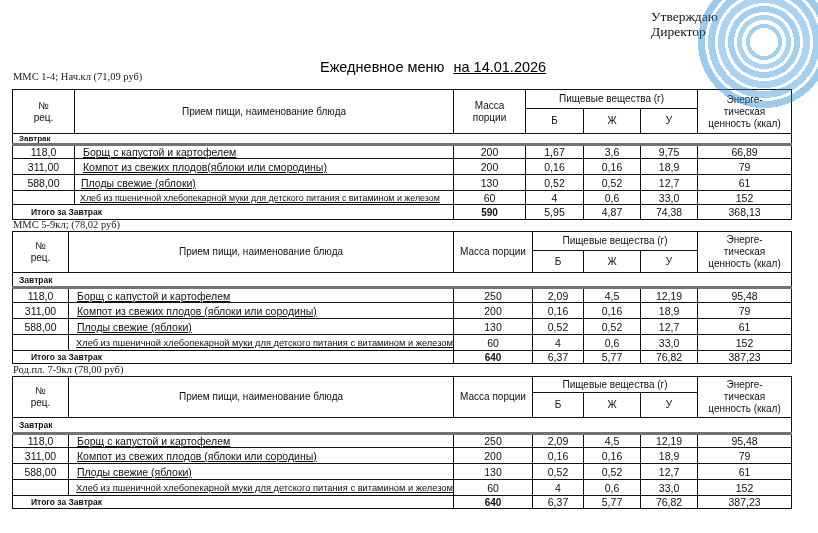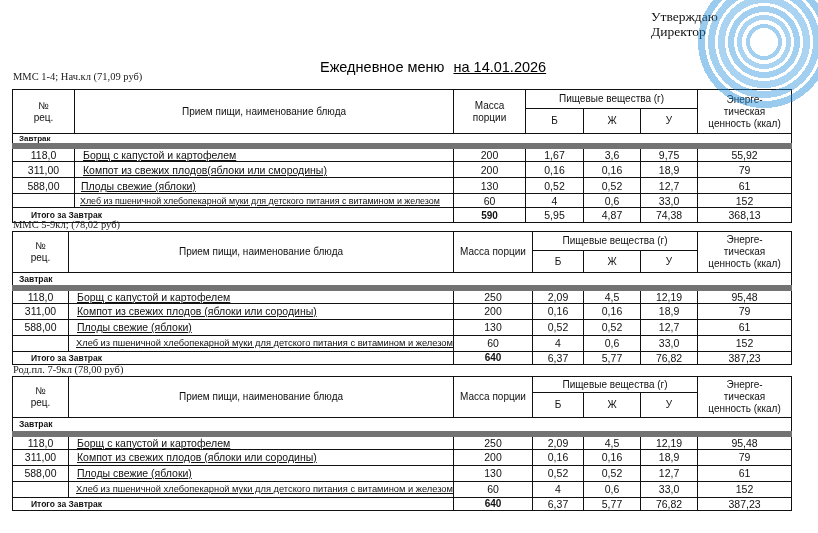--- a/index.html
+++ b/index.html
@@ -46,21 +46,21 @@
     position:absolute; left:12px; border-collapse:collapse; table-layout:fixed;
     font-size:10.5px; color:#111; z-index:0;
   }
   table.menu td, table.menu th {
     border:1px solid #111; padding:0; text-align:center; vertical-align:middle;
     font-weight:normal; overflow:hidden; white-space:nowrap;
   }
   table.menu th { font-size:10px; line-height:12px; }
   table.menu td.name { text-align:left; padding-left:8px;text-decoration:underline; }
   table.menu td.name.small { font-size:9.3px; padding-left:7px; }
-  table.menu td.meal { text-align:left; font-weight:bold; font-size:8.5px; padding-left:6px; border-bottom:6px solid #737373; }
+  table.menu td.meal { text-align:left; font-weight:bold; font-size:8.5px; padding-left:6px; border-bottom:3px solid #737373; }
   table.menu td.total-label { text-align:left; font-weight:bold; font-size:8.5px; padding-left:18px; }
   table.menu td.bold { font-weight:bold; font-size:10px; }
 </style>
 </head>
 <body>
 
 <div class="approval">
   <div>Утверждаю</div>
   <div>Директор</div>
 </div>
@@ -98,21 +98,21 @@
   <tr style="height:10px;">
     <td colspan="7" class="meal" style="font-size:8px; line-height:9px;">Завтрак</td>
   </tr>
   <tr style="height:14px;">
     <td>118,0</td>
         <td class="name">Борщ с капустой и картофелем</td>
     <td>200</td>
         <td>1,67</td>
         <td>3,6</td>
         <td>9,75</td>
-        <td>55,92</td>
+        <td>66,89</td>
   </tr>
   <tr style="height:16px;">
     <td>311,00</td>
         <td class="name">Компот из свежих плодов(яблоки или смородины)</td>
     <td>200</td>
         <td>0,16</td>
         <td>0,16</td>
         <td>18,9</td>
         <td>79</td>
   </tr>

